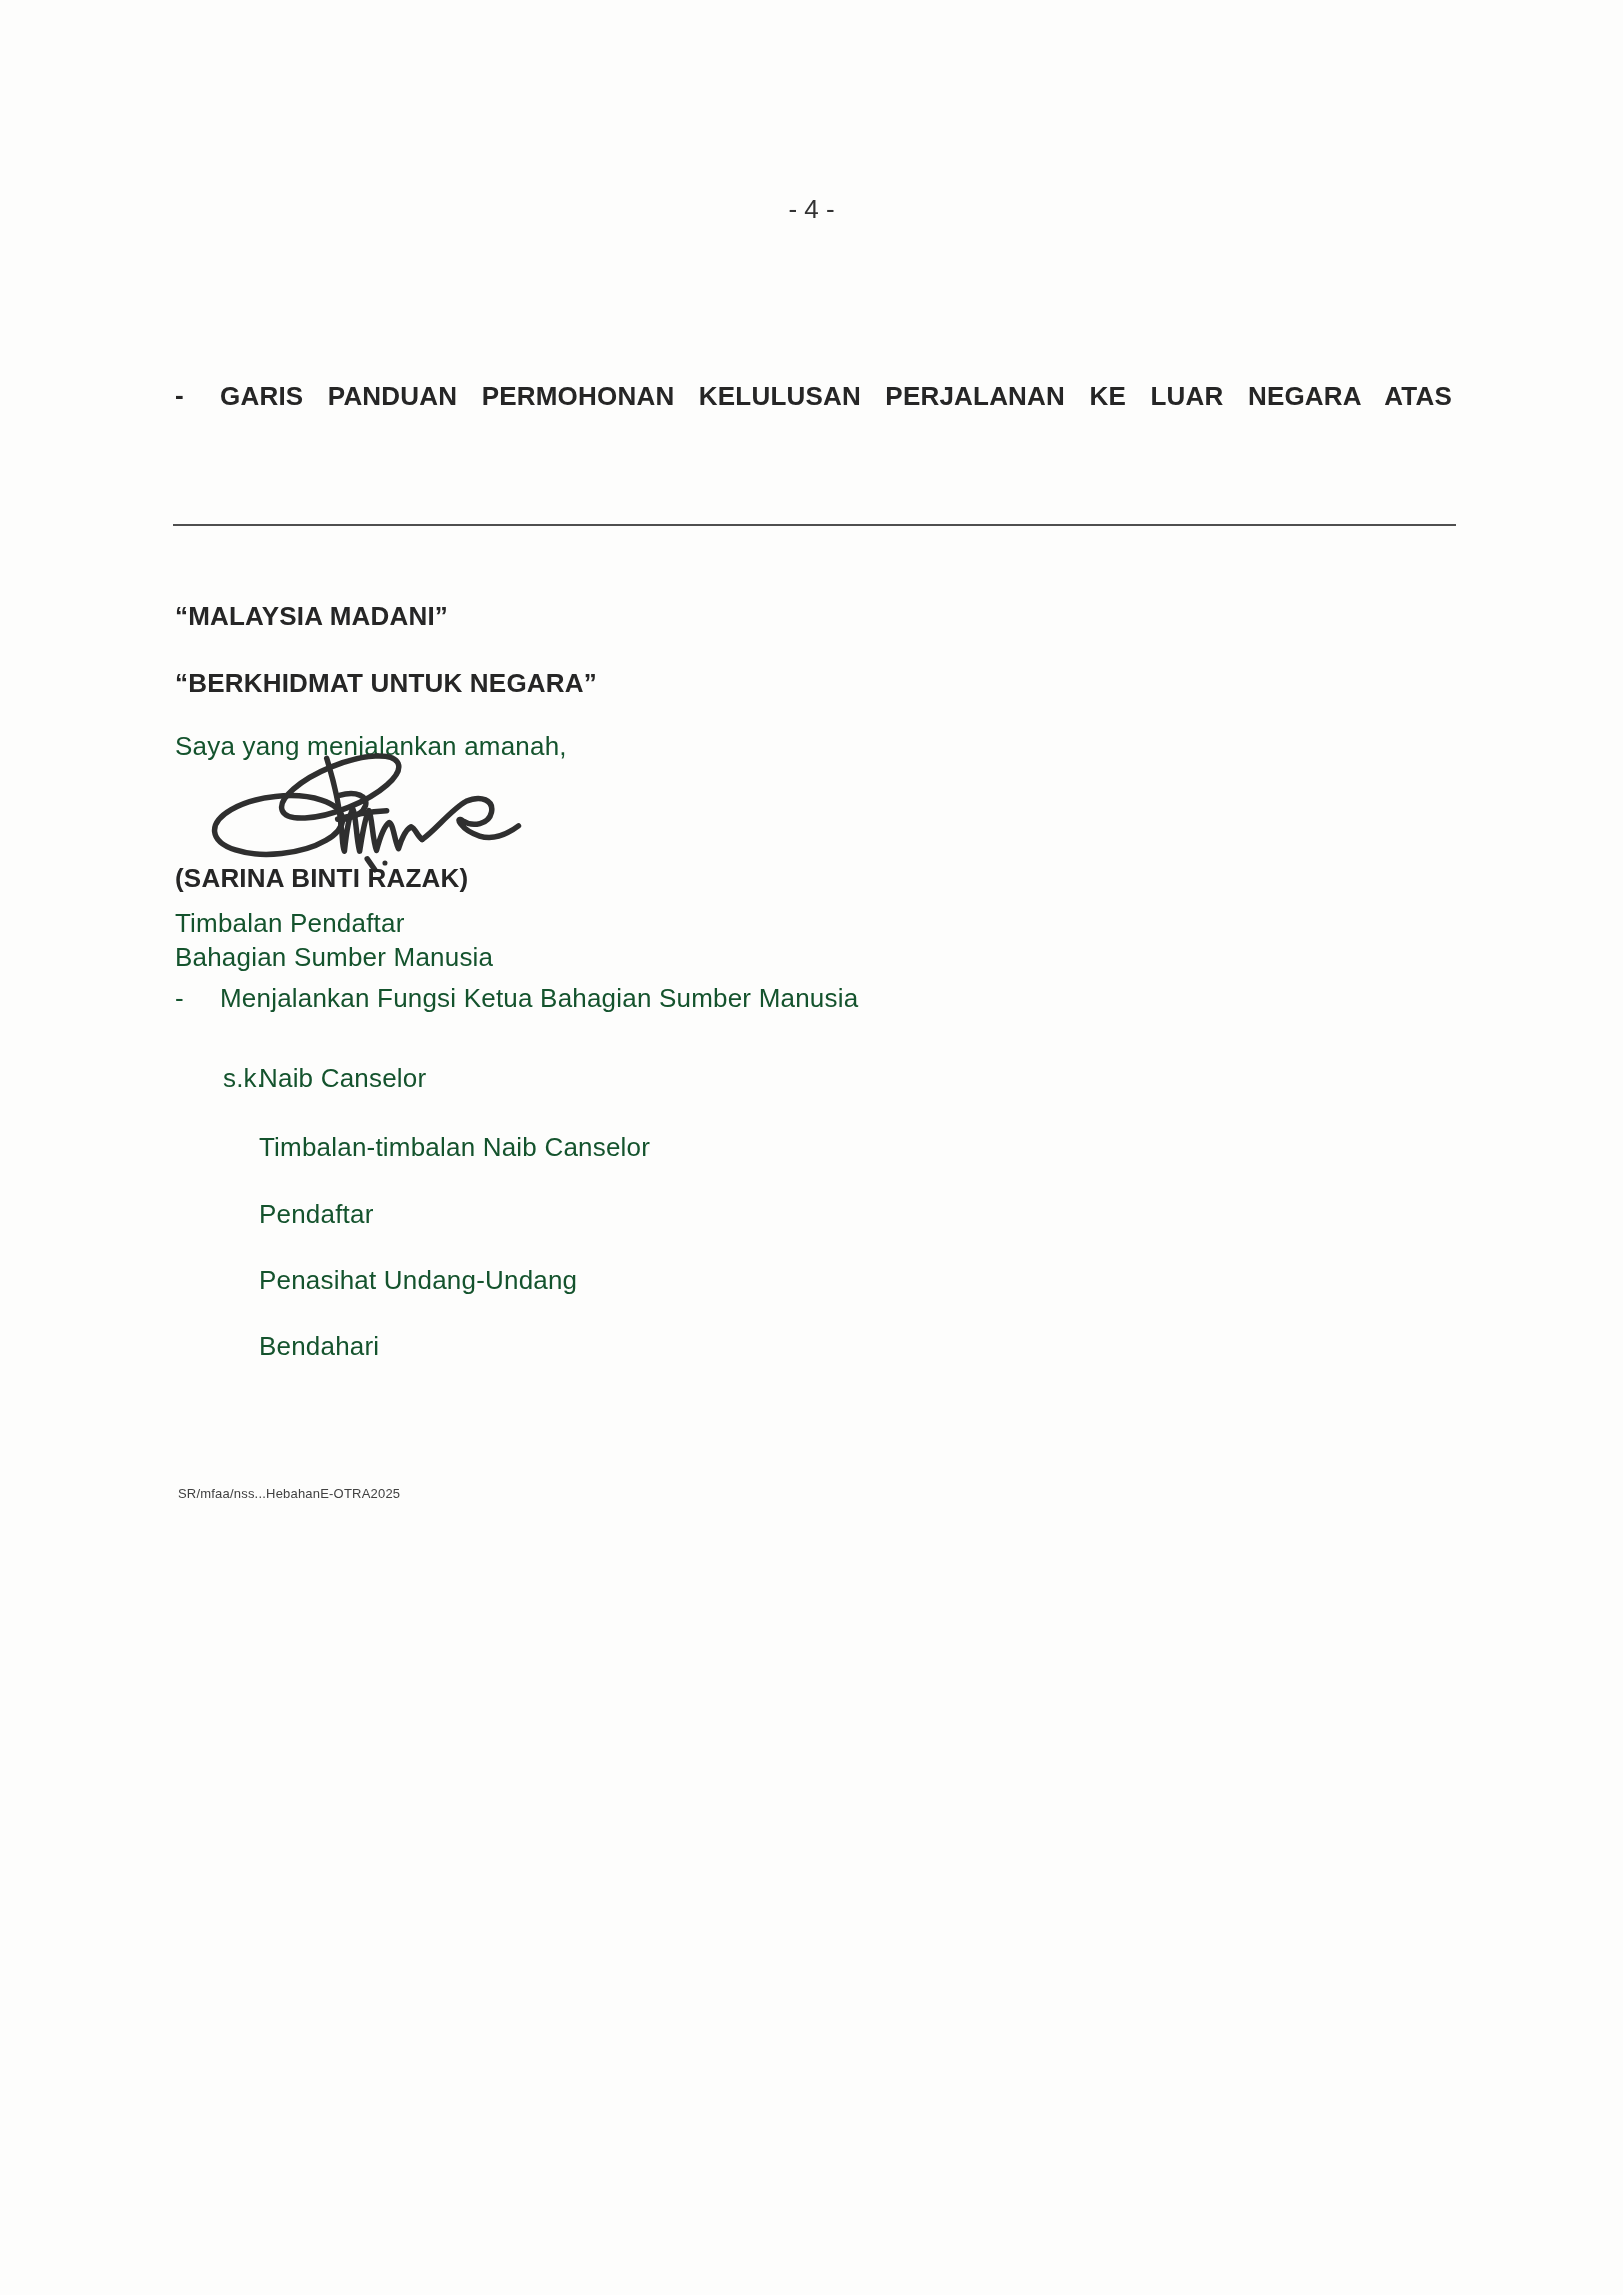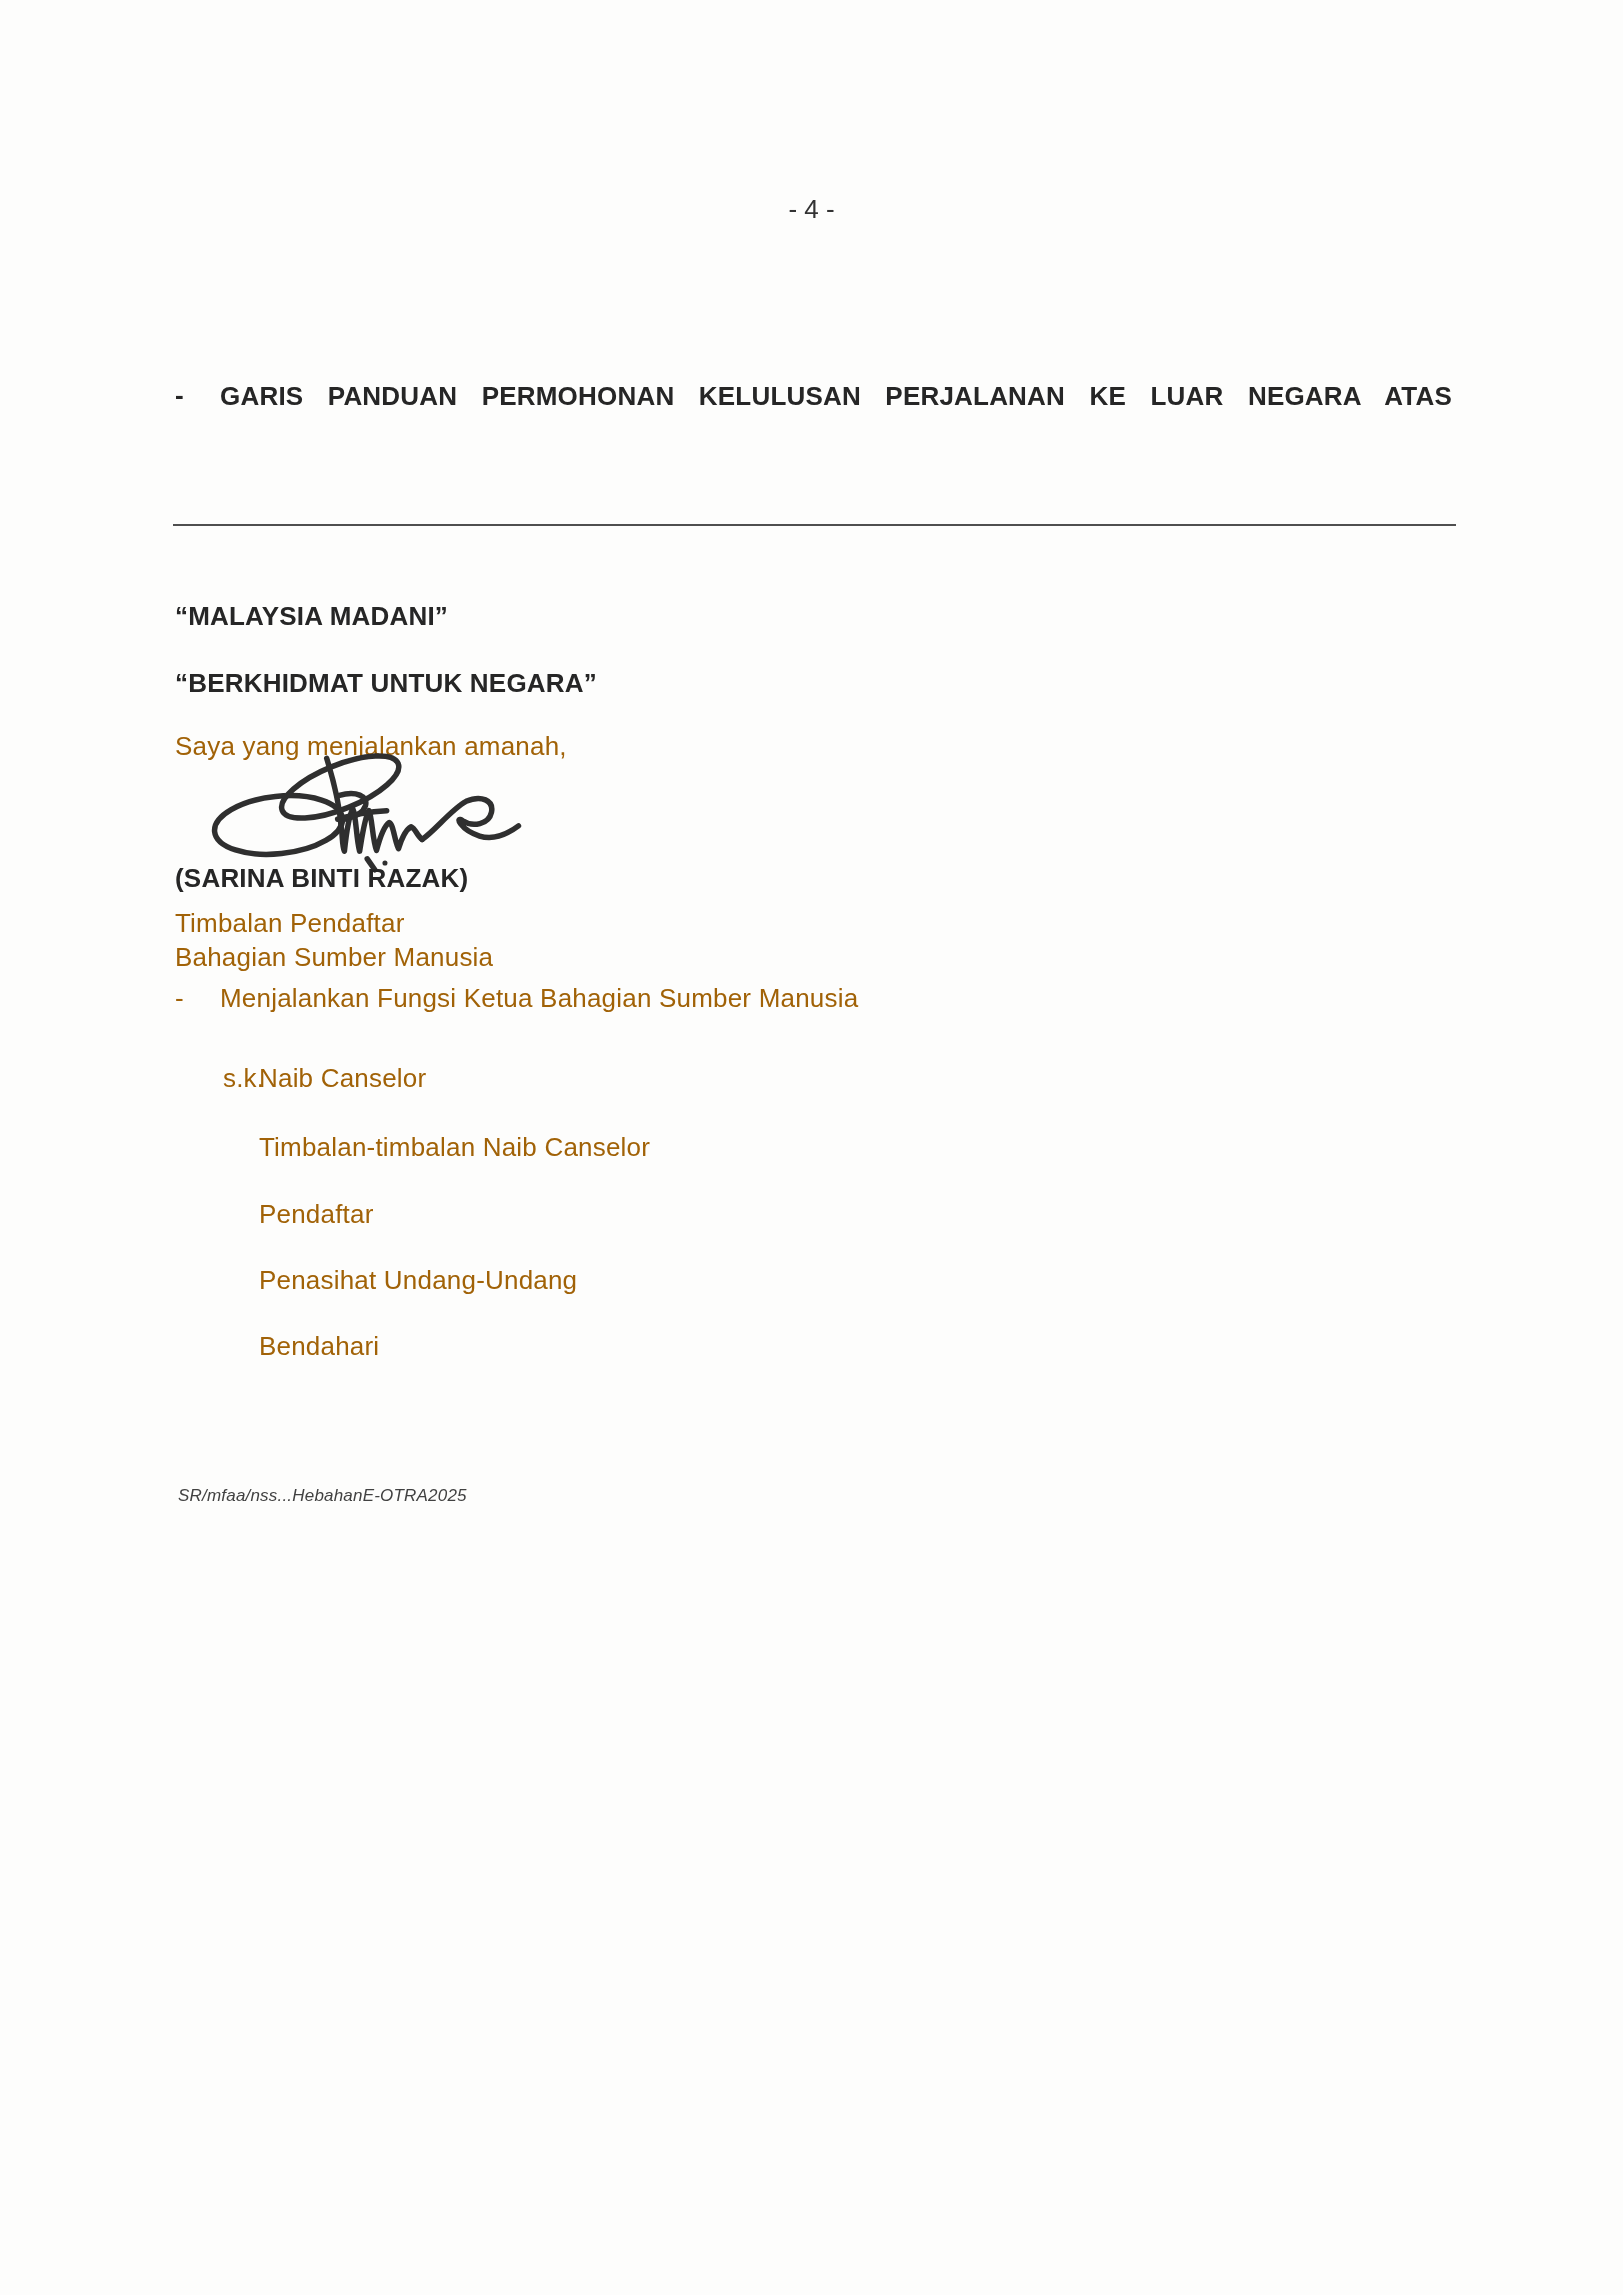--- a/index.html
+++ b/index.html
@@ -8,21 +8,21 @@
     width: 1623px;
     height: 2295px;
     background: #fdfdfc;
     font-family: "Liberation Sans", sans-serif;
     color: #363636;
     overflow: hidden;
   }
   .abs { position: absolute; white-space: nowrap; }
   .t { font-size: 26px; line-height: 34px; letter-spacing: 0.2px; }
   .bold { font-weight: bold; color: #262626; }
-  .reg { font-weight: normal; color: #a16207; }
+  .reg { font-weight: normal; color: #14532d; }
 
   
   .pagenum {
     top: 194px; left: 0; width: 100%;
     text-align: center; font-size: 26px; color: #333;
   }
 
   
   .subject {
     position: absolute;
@@ -46,21 +46,21 @@
   }
 
   .note-row { display: flex; }
   .note-row .dash { width: 45px; flex: 0 0 45px; }
 
   .sk-label { left: 175px; margin-left: 48px; }
   .sk-item  { left: 259px; }
 
   .footer-ref {
     top: 1486px; left: 178px;
-    font-size: 17px; font-style: italic; color: #414141;
+    font-size: 13px; color: #414141;
     letter-spacing: 0.2px;
   }
 
   .signature-svg {
     position: absolute;
     top: 748px; left: 194px;
     width: 338px; height: 127px;
     pointer-events: none;
   }
   .signature-svg path, .signature-svg ellipse {

